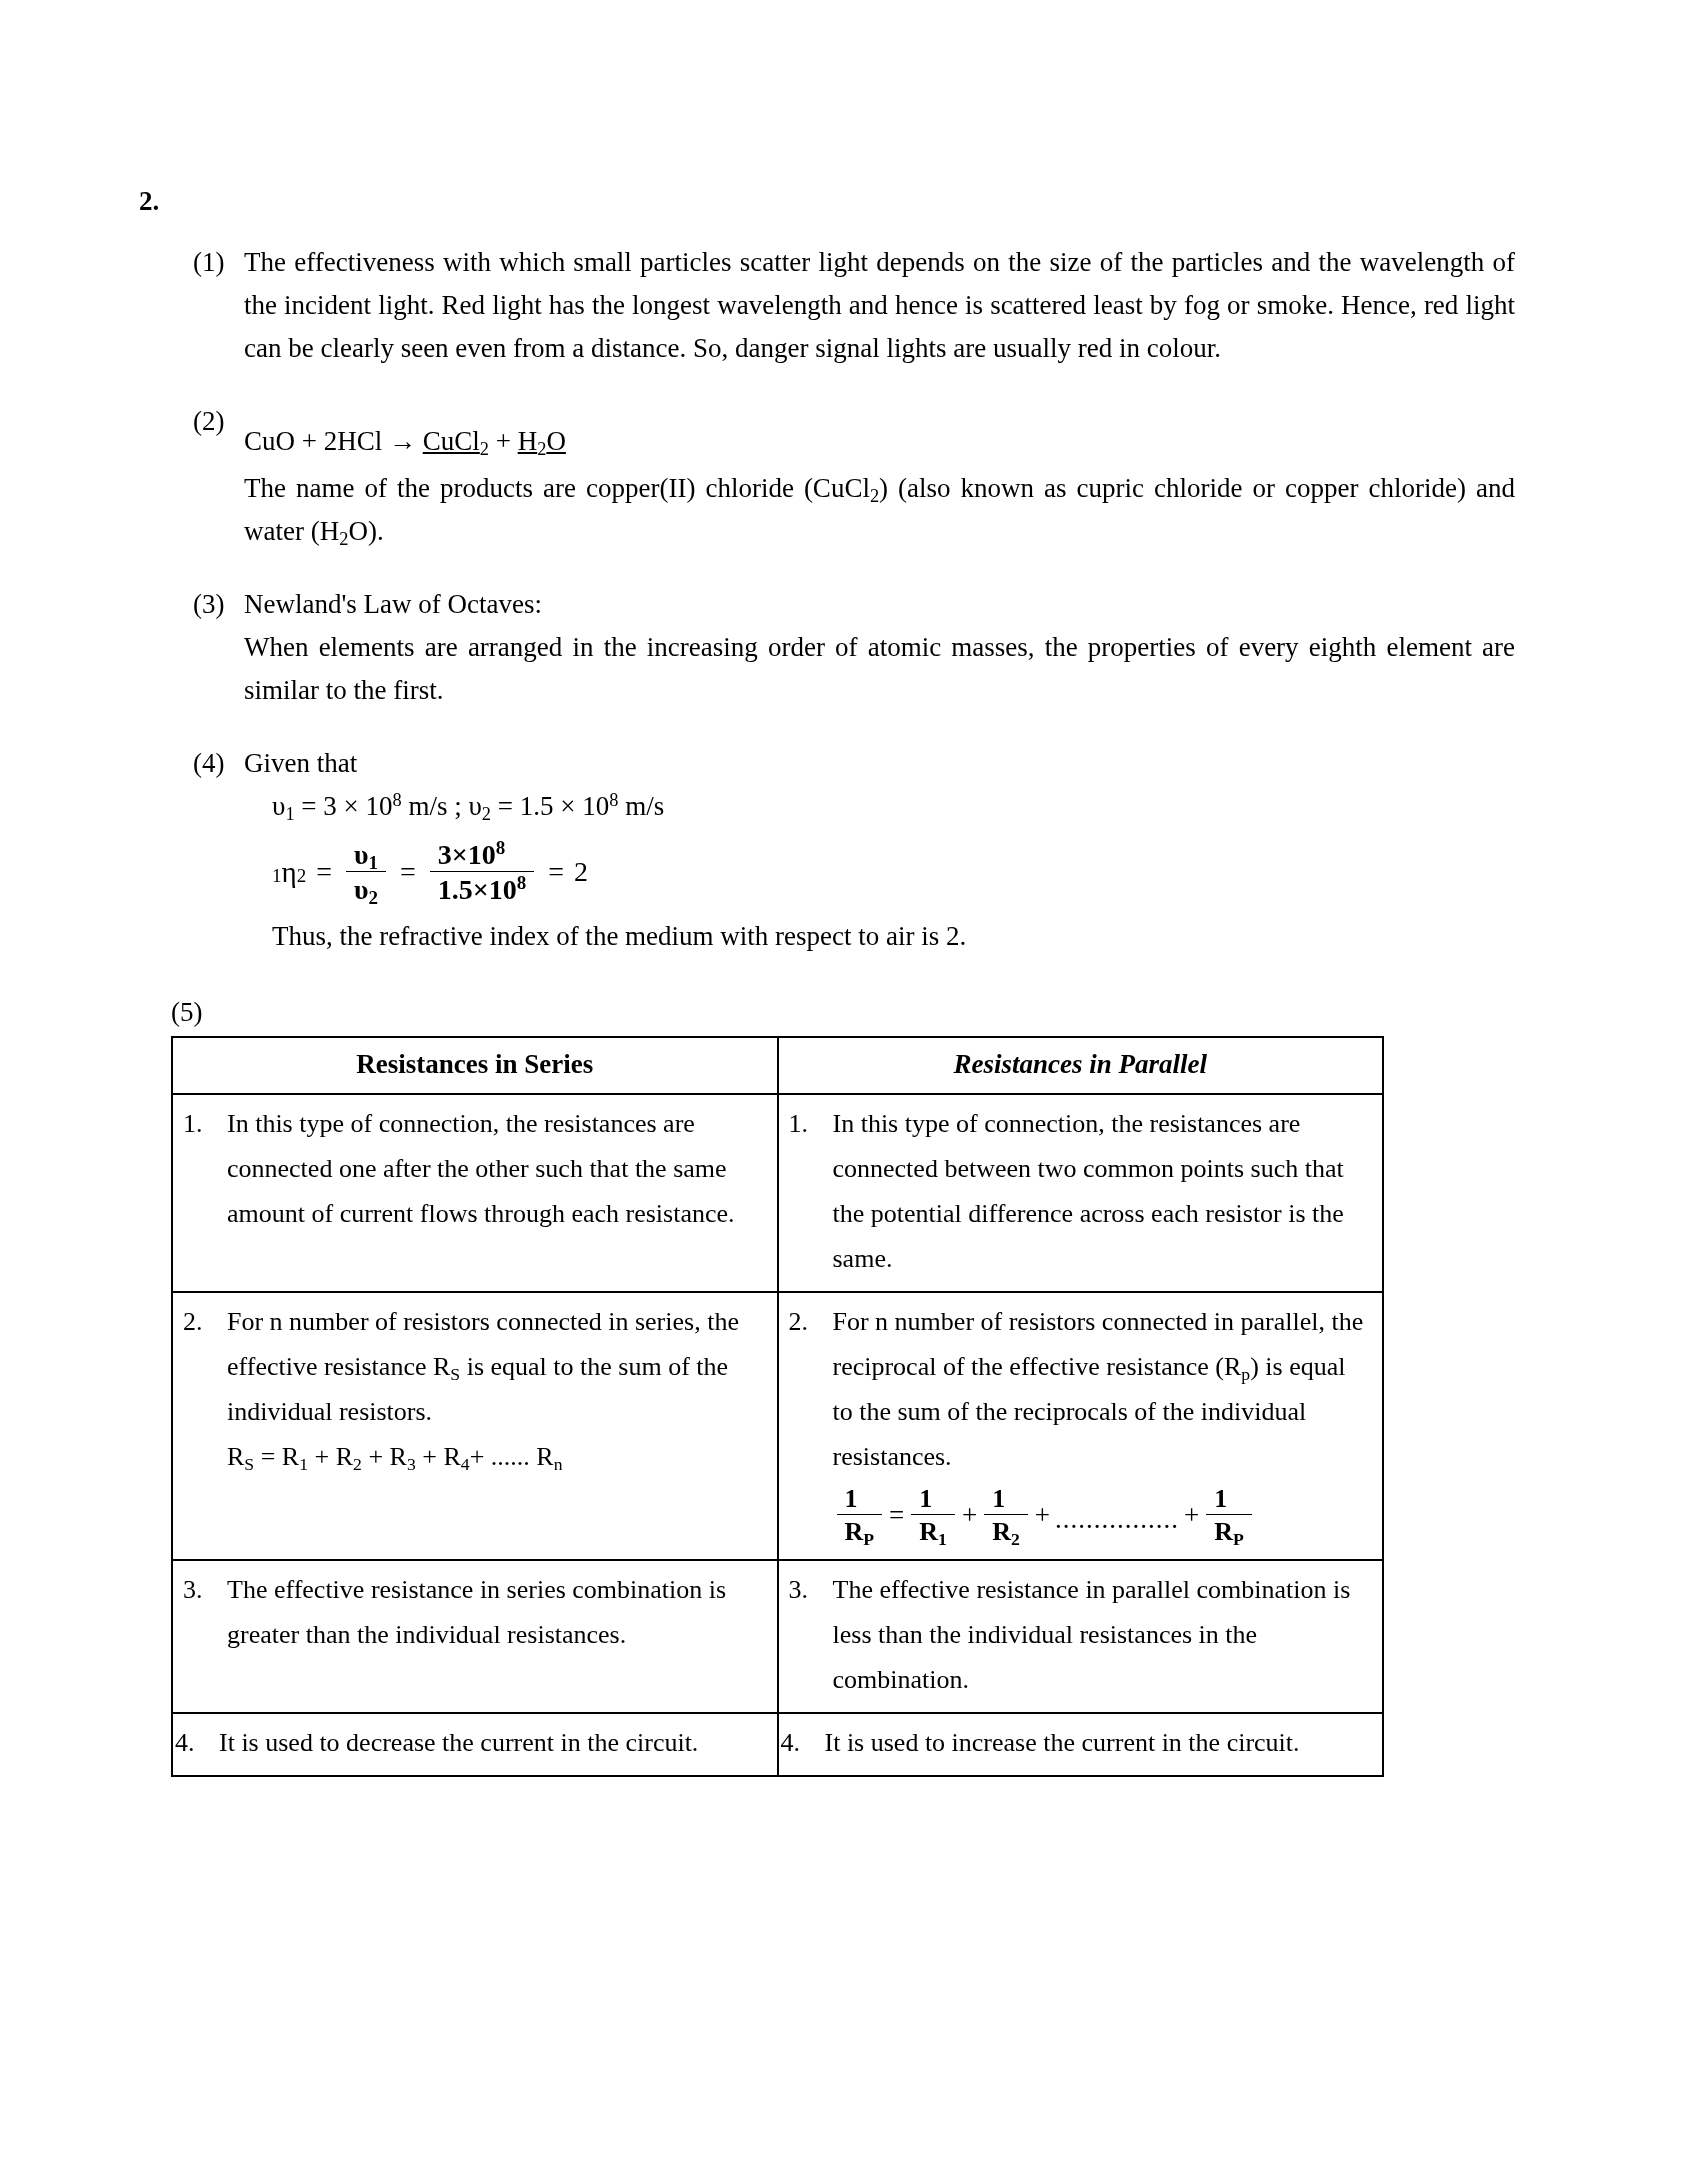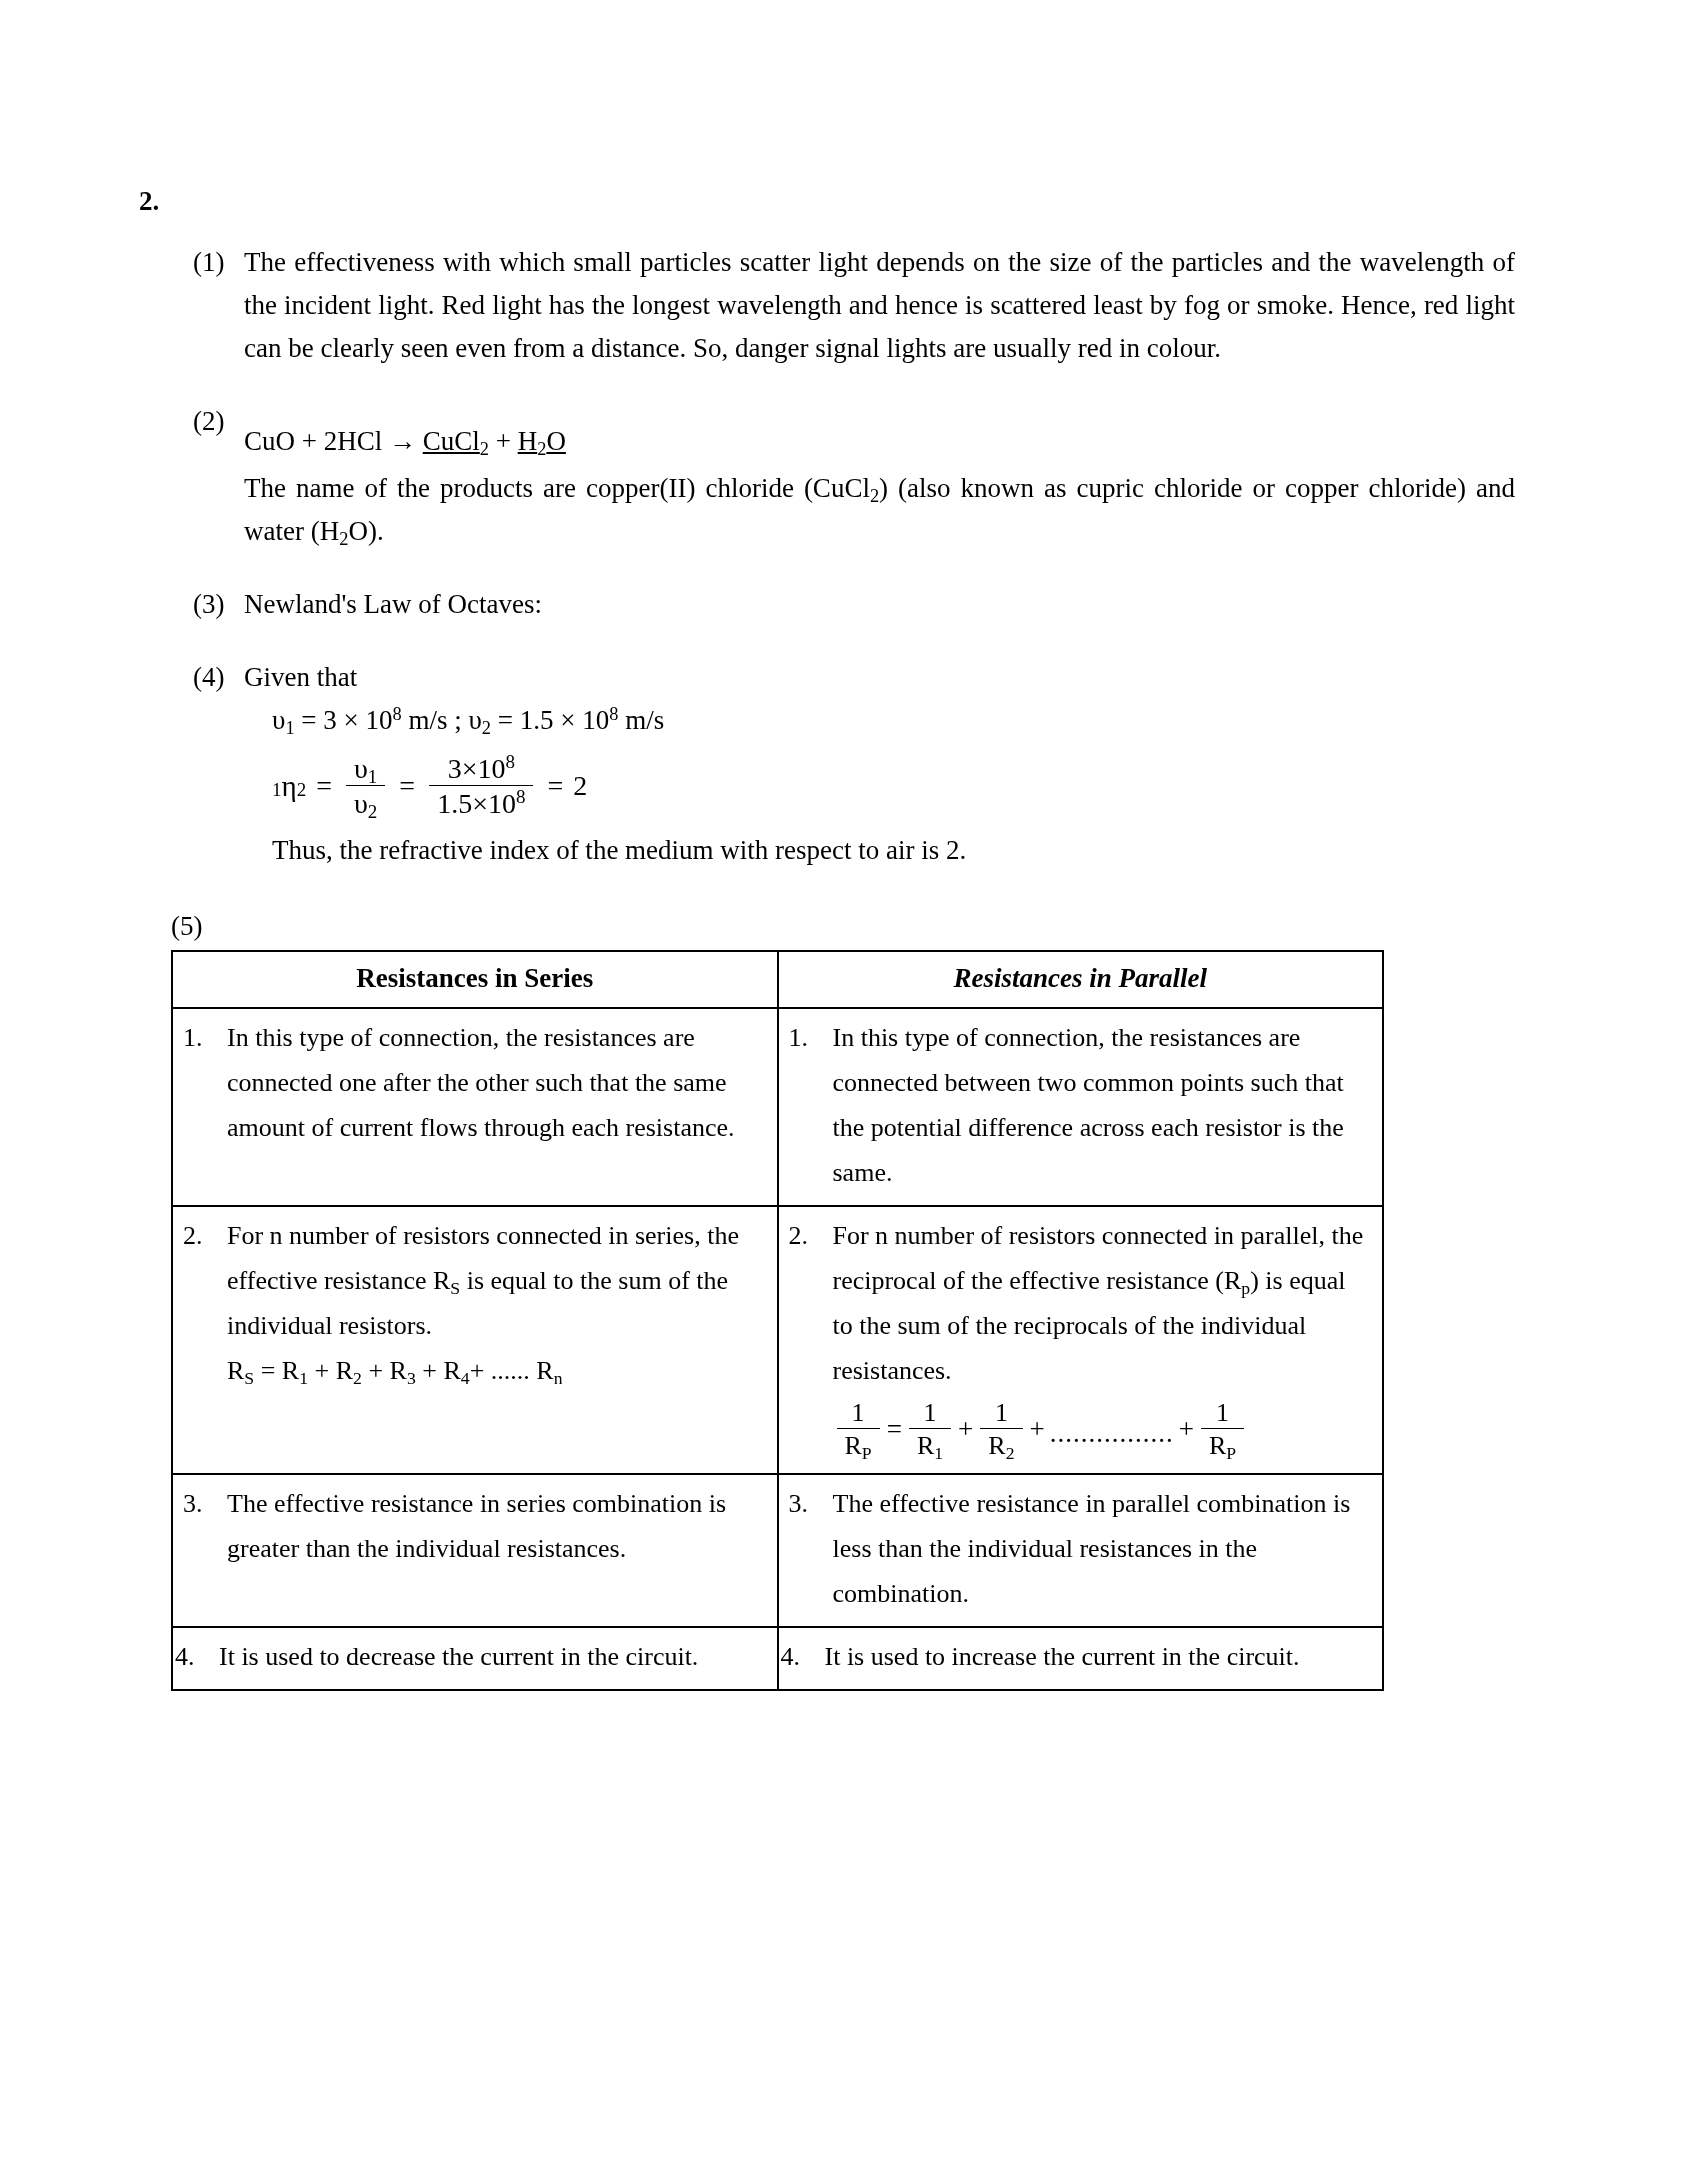--- a/index.html
+++ b/index.html
@@ -67,23 +67,23 @@
     display: inline-flex;
     align-items: baseline;
     font-size: 29px;
   }
   .eta-pre { font-size: 19px; align-self: flex-end; position: relative; top: -2px;}
   .eta-post { font-size: 19px; align-self: flex-end; position: relative; top: -2px;}
   .eq-sign { margin: 0 10px; font-size: 28px; }
   .frac {
     display: inline-flex;
     flex-direction: column;
-    align-items: center;
     vertical-align: middle;
     margin: 0 4px;
+    font-weight: bold;
   }
   .frac .num {
     padding: 0 8px 2px 8px;
     font-size: 28px;
     line-height: 1.05;
     white-space: nowrap;
   }
   .frac .den {
     border-top: 1.6px solid #000;
     padding: 3px 8px 0 8px;
@@ -164,20 +164,21 @@
       <div class="justified-all para-gap">
         <span>The name of the products are copper(II) chloride (CuCl</span><sub>2</sub><span>) (also known as cupric chloride or copper chloride) and water (H</span><sub>2</sub><span>O).</span>
       </div>
     </div>
   </div>
 
   <div class="item">
     <div class="item-marker">(3)</div>
     <div class="item-body">
       <div>Newland's Law of Octaves:</div>
+      <div class="justified-all">When elements are arranged in the increasing order of atomic masses, the properties of every eighth element are similar to the first.</div>
     </div>
   </div>
 
   <div class="item" style="margin-bottom:10px;">
     <div class="item-marker">(4)</div>
     <div class="item-body">
       <div>Given that</div>
 
       <div style="margin-left:28px;">
         <span>υ</span><sub>1</sub><span> = 3 × 10</span><sup>8</sup><span> m/s ; </span><span>υ</span><sub>2</sub><span> = 1.5 × 10</span><sup>8</sup><span> m/s</span>

